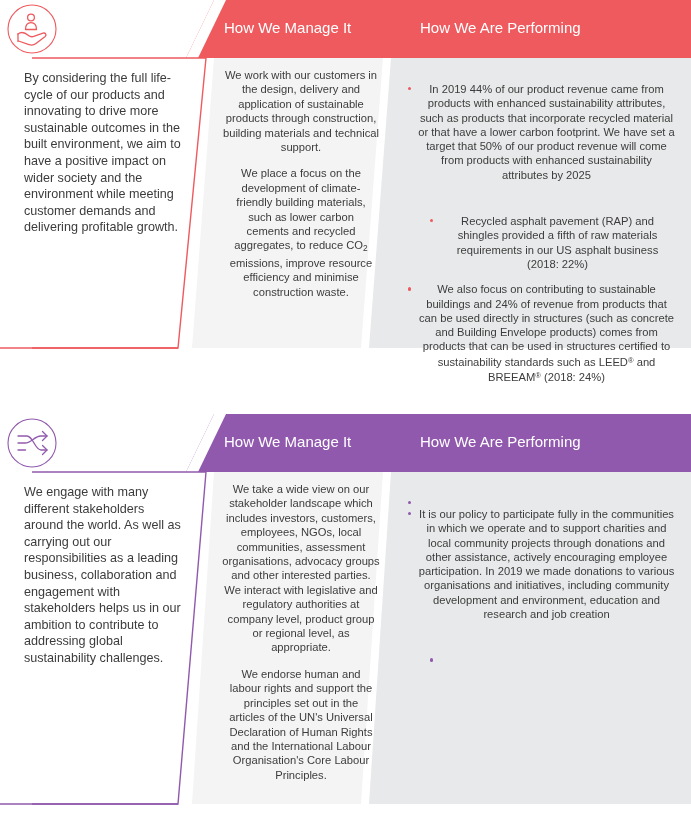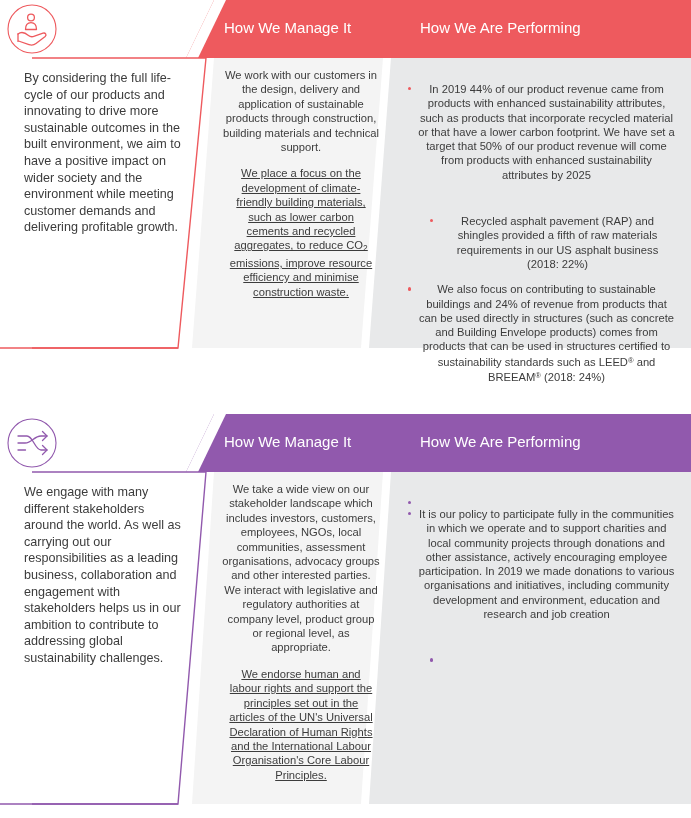--- a/index.html
+++ b/index.html
@@ -94,21 +94,21 @@
   
   .col-manage {
     left: 222px;
     top: 68px;
     width: 158px;
     font-size: 11.2px;
     line-height: 14.4px;
     text-align: center;
     color: #3c3c3c;
   }
-  .col-manage .para2 { padding: 0 4px; text-decoration: underline; }
+  .col-manage .para2 { padding: 0 4px; }
 
   
   .col-perform {
     left: 400px;
     top: 82px;
     width: 281px;
     font-size: 11.2px;
     line-height: 14.3px;
     color: #3c3c3c;
   }

